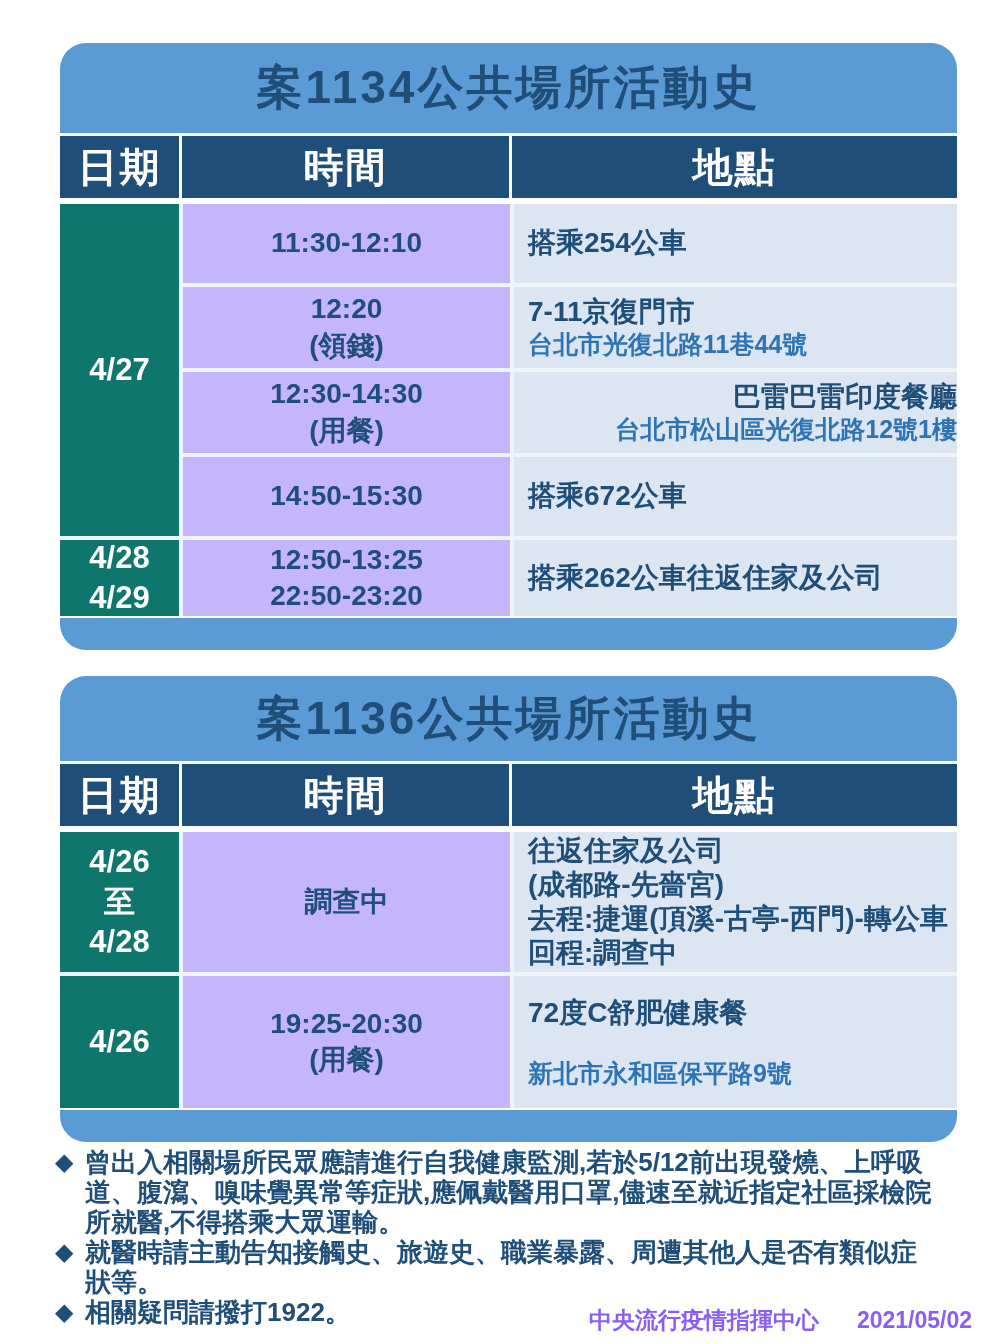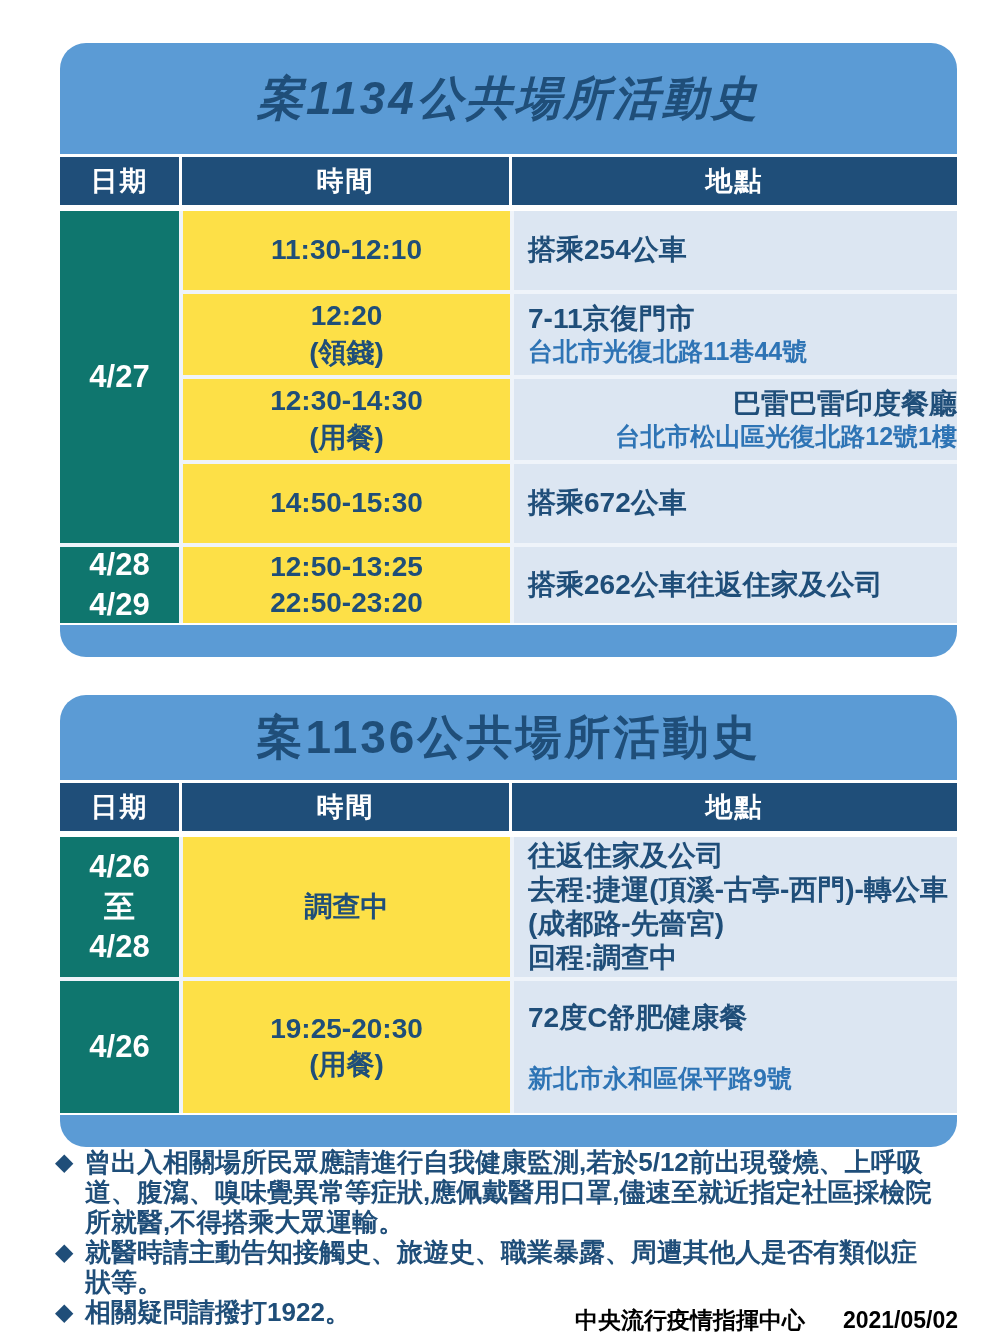--- a/index.html
+++ b/index.html
@@ -3,74 +3,74 @@
 <meta charset="utf-8">
 <style>
   html,body { margin:0; padding:0; background:#ffffff; }
   .page {
     position:relative; width:1008px; height:1344px; background:#ffffff;
     font-family:"Liberation Sans","DejaVu Sans",sans-serif; font-weight:bold;
     overflow:hidden;
   }
   .card { position:absolute; left:60px; width:897px; }
   #card1 { top:43px; }
-  #card2 { top:695px; }
+  #card2 { top:676px; }
 
   .card-title {
     background:#5B9BD5; border-radius:26px 26px 0 0;
     display:flex; align-items:center; justify-content:center;
     color:#1F4E79; font-size:46px; letter-spacing:3px;
   }
-  #card1 .card-title { height:111px;font-style:italic; }
+  #card1 .card-title { height:90px; }
   #card2 .card-title { height:85px; }
 
   .thead {
     display:grid; grid-template-columns:119px 327px 1fr; gap:3px;
     background:#ffffff; margin-top:3px;
   }
   .th {
-    background:#1F4E79; color:#ffffff; font-size:27px; height:48px;
+    background:#1F4E79; color:#ffffff; font-size:40px; height:62px;
     display:flex; align-items:center; justify-content:center; letter-spacing:2px;
   }
 
   .grid {
     display:grid; grid-template-columns:119px 327px 1fr; gap:4px;
     background:#EFF4FA; margin-top:6px;
   }
   #card1 .grid { grid-template-rows:79px 81px 81px 79px 76px; }
   #card2 .grid { grid-template-rows:140px 132px; }
 
   .cell { display:flex; flex-direction:column; justify-content:center; }
   .date-cell {
     background:#0f766e; color:#ffffff; font-size:31px;
     text-align:center; line-height:1.3;
   }
   .time-cell {
-    background:#fde047; color:#1F4E79; font-size:28px;
+    background:#c4b5fd; color:#1F4E79; font-size:28px;
     text-align:center; line-height:1.3;
   }
   .place-cell { background:#DCE6F2; padding-left:14px; line-height:1.22; }
   .place-main { color:#1F4E79; font-size:28px; }
   .place-addr { color:#2E74B5; font-size:25px; }
 
   .strip {
     height:32px; background:#5B9BD5; border-radius:0 0 26px 26px; margin-top:2px;
   }
 
   .notes {
     position:absolute; left:55px; top:1147px; width:884px;
     color:#1F4E79; font-size:26px; line-height:30px;
   }
   .note { display:flex; }
   .note-bullet { flex:0 0 30px; width:30px; font-size:24px; }
   .note-text { flex:1; }
 
   .attribution {
-    position:absolute; top:1305px; right:50px;
-    color:#000000; font-size:23px; display:flex; gap:38px; align-items:baseline;
+    position:absolute; top:1305px; right:36px;
+    color:#8b5cf6; font-size:23px; display:flex; gap:38px; align-items:baseline;
   }
 </style>
 </head>
 <body>
 
 <div class="page">
 
   <div class="card" id="card1">
     <div class="card-title">案1134公共場所活動史</div>
     <div class="thead">
@@ -136,22 +136,22 @@
         <div class="cell date-cell" style="grid-area: 1 / 1 / span 1;">
           <div class="line">4/26</div>
           <div class="line">至</div>
           <div class="line">4/28</div>
         </div>
         <div class="cell time-cell" style="grid-area: 1 / 2;">
           <div class="line">調查中</div>
         </div>
         <div class="cell place-cell" style="grid-area: 1 / 3;">
           <div class="place-main">往返住家及公司</div>
+          <div class="place-main">(成都路-先嗇宮)</div>
           <div class="place-main">去程:捷運(頂溪-古亭-西門)-轉公車</div>
-          <div class="place-main">(成都路-先嗇宮)</div>
           <div class="place-main">回程:調查中</div>
         </div>
         <div class="cell date-cell" style="grid-area: 2 / 1 / span 1;">
           <div class="line">4/26</div>
         </div>
         <div class="cell time-cell" style="grid-area: 2 / 2;">
           <div class="line">19:25-20:30</div>
           <div class="line">(用餐)</div>
         </div>
         <div class="cell place-cell" style="grid-area: 2 / 3; gap: 28px;">

